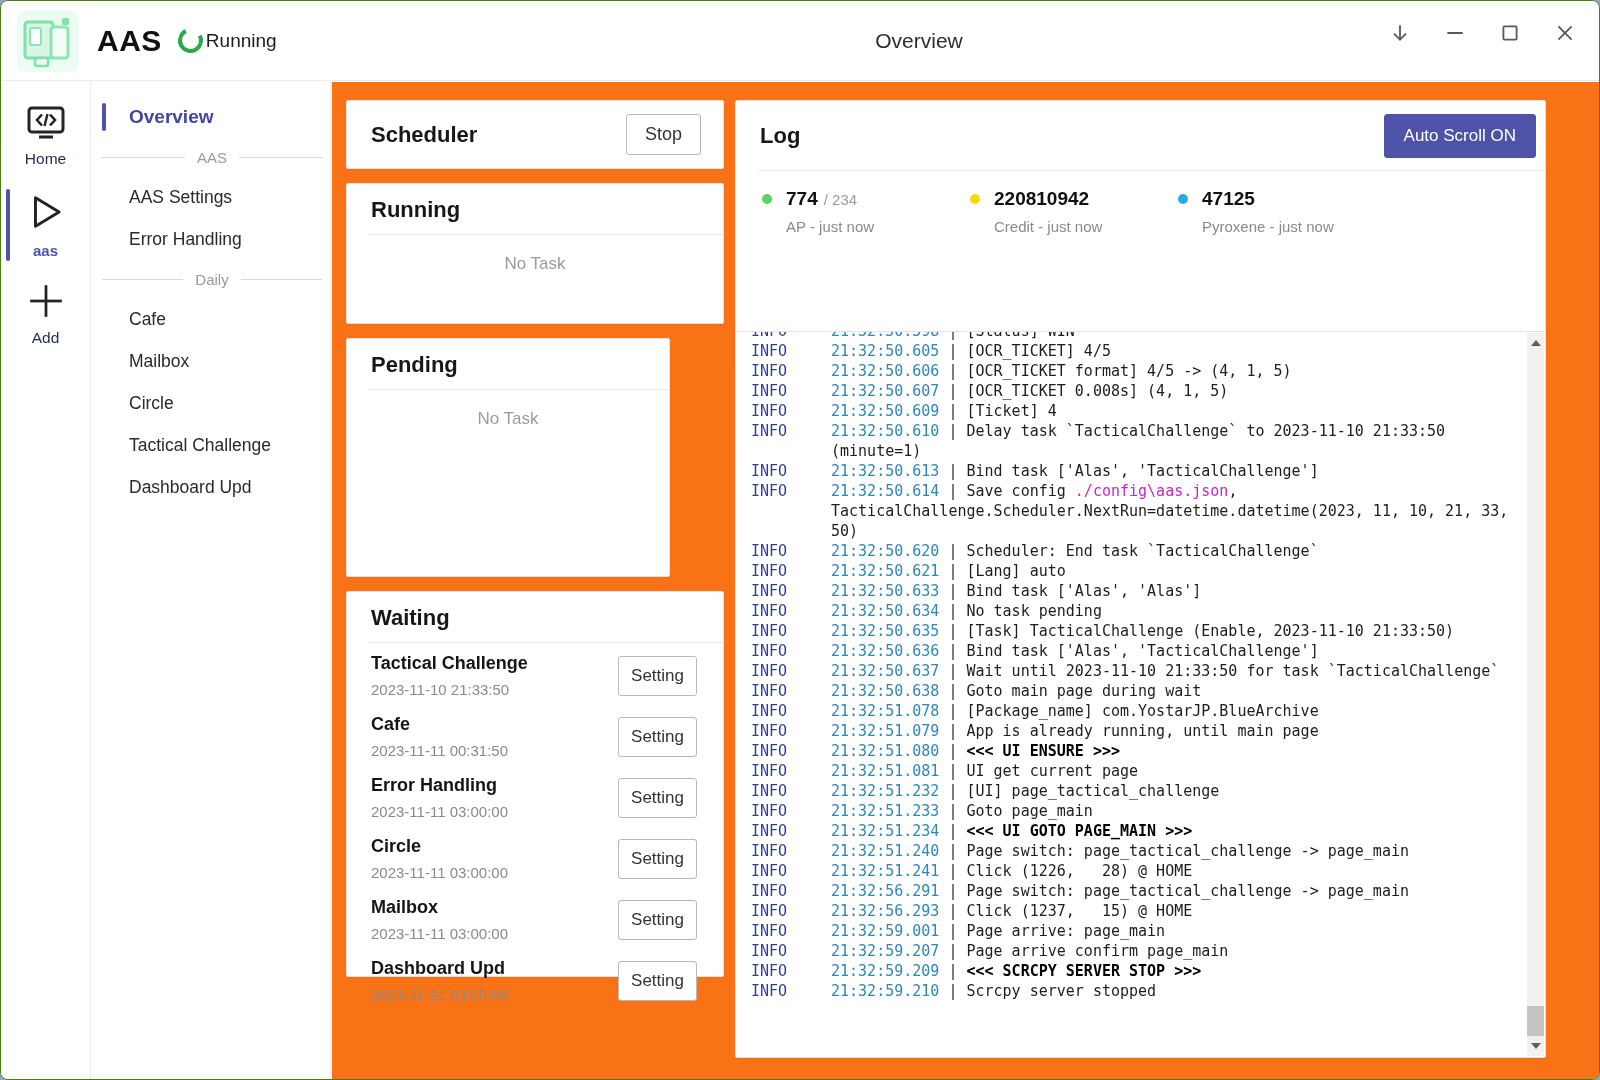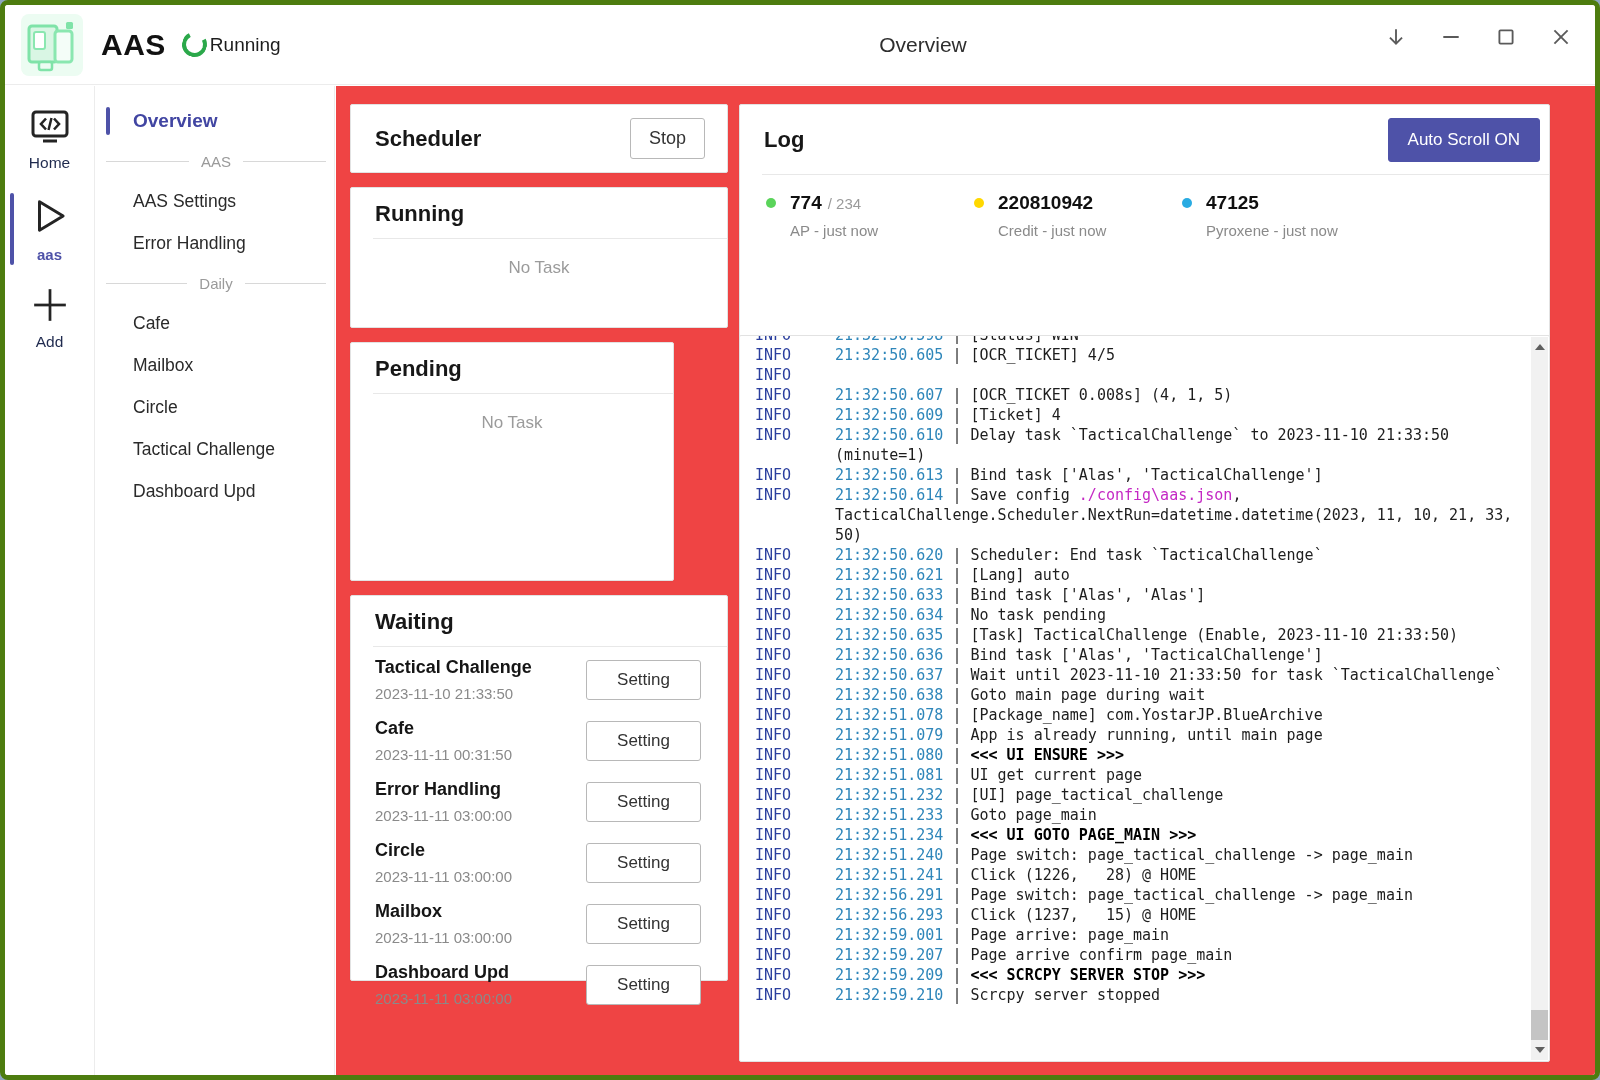--- a/index.html
+++ b/index.html
@@ -4,21 +4,21 @@
 <style>
   :root{
     --accent:#4e52a8;
     --log-level:#2b3f9e;
     --log-time:#2e86ba;
     --log-path:#c428c4;
   }
   html,body{margin:0;padding:0;width:1600px;height:1080px;background:#8ea6bf;overflow:hidden;}
   *{box-sizing:border-box;}
   .window{
-    position:absolute;inset:0;background:#fff;border:5px solid #4d7c0f;border-radius:8px;
+    position:absolute;inset:0;background:#fff;border:1px solid #4d7c0f;border-radius:8px;
     overflow:hidden;font-family:"Liberation Sans",sans-serif;color:#222;
   }
   
   header{position:absolute;top:0;left:0;right:0;height:80px;background:#fff;border-bottom:1px solid #ececec;display:flex;align-items:center;}
   .logo{margin-left:16px;width:62px;height:62px;flex:none;}
   .appname{margin-left:18px;font-size:30px;font-weight:800;letter-spacing:.5px;color:#111;}
   .spinner{margin-left:16px;width:25px;height:25px;border:4px solid #2ba84a;border-top-color:transparent;border-radius:50%;transform:rotate(18deg);}
   .status{margin-left:3px;font-size:19px;color:#1d1d1d;}
   .page-title{position:absolute;left:918px;transform:translateX(-50%);top:28px;font-size:21px;color:#2e2e2e;}
   .winbtns{position:absolute;right:18px;top:8px;height:48px;display:flex;align-items:center;gap:23px;}
@@ -33,37 +33,37 @@
   .rail-item svg{stroke:#242424;fill:none;}
   
   .nav{position:absolute;top:81px;left:91px;bottom:0;width:239px;background:#fff;border-right:1px solid #ececec;padding-top:14px;}
   .nav-item{position:relative;height:42px;display:flex;align-items:center;padding-left:37px;font-size:17.5px;color:#2a2a2a;cursor:pointer;}
   .nav-item.active{color:#4145a2;font-weight:bold;font-size:19px;}
   .nav-item.active::before{content:"";position:absolute;left:10px;top:7px;bottom:7px;width:4px;border-radius:2px;background:var(--accent);}
   .nav-sep{height:38px;display:flex;align-items:center;padding:0 8px 0 10px;}
   .nav-sep .line{flex:1;height:1px;background:#d8d8d8;}
   .sep-label{margin:0 12px;font-size:15px;color:#9a9a9a;}
   
-  .content{position:absolute;top:81px;left:331px;right:0;bottom:0;background:#ef4444;}
+  .content{position:absolute;top:81px;left:331px;right:0;bottom:0;background:#f97316;}
   .card{position:absolute;background:#fff;border:1px solid #e2e2e2;border-radius:2px;box-shadow:0 1px 2px rgba(0,0,0,.03);}
   .panel-title{font-size:22px;font-weight:600;color:#171717;}
   .btn{background:#fff;border:1px solid #b8b8b8;border-radius:3px;color:#333;font-family:inherit;cursor:pointer;}
   #scheduler-card{left:14px;top:18px;width:378px;height:69px;display:flex;align-items:center;justify-content:space-between;padding:0 22px 0 24px;}
   .stop-btn{font-size:18px;padding:9px 18px;}
   #running-card{left:14px;top:101px;width:378px;height:141px;}
   #pending-card{left:14px;top:256px;width:324px;height:239px;}
   #waiting-card{left:14px;top:509px;width:378px;height:386px;}
   .panel-head{padding:13px 0 11px 24px;}
   .panel-divider{border-top:1px solid #e8e8e8;margin-left:22px;}
   .empty-text{text-align:center;color:#9b9b9b;font-size:17px;margin-top:19px;}
   .task-rows{padding-top:2px;}
   .task-row{display:flex;align-items:center;justify-content:space-between;height:61px;padding:0 26px 0 24px;}
   .task-name{font-size:18px;font-weight:600;color:#151515;}
   .task-time{font-size:15px;color:#8a8a8a;margin-top:7px;}
-  .setting-btn{font-size:17px;padding:9px 30px;}
+  .setting-btn{font-size:17px;padding:9px 12px;}
   
   #log-card{left:403px;top:18px;width:811px;height:266px;}
   .log-head{display:flex;align-items:center;justify-content:space-between;padding:13px 9px 12px 24px;}
   .autoscroll-btn{background:var(--accent);border:1px solid var(--accent);color:#fff;font-size:17px;padding:11px 19px;border-radius:3px;cursor:pointer;font-family:inherit;}
   .log-divider{border-top:1px solid #e8e8e8;margin-left:22px;}
   .stats-row{display:flex;padding:17px 0 0 26px;}
   .stat{width:208px;}
   .stat-top{display:flex;align-items:center;}
   .dot{width:10px;height:10px;border-radius:50%;margin-right:14px;flex:none;}
   .stat-value{font-size:19px;font-weight:700;color:#101010;}
@@ -308,20 +308,21 @@
           <div class="log-line">
     <span class="lvl">INFO</span>
     <span class="rest"><span class="time">21:32:50.598</span><span class="pipe"> | </span><span class="msg"><span>[Status] WIN</span></span></span>
   </div>
           <div class="log-line">
     <span class="lvl">INFO</span>
     <span class="rest"><span class="time">21:32:50.605</span><span class="pipe"> | </span><span class="msg"><span>[OCR_TICKET] 4/5</span></span></span>
   </div>
           <div class="log-line">
     <span class="lvl">INFO</span>
+    <span class="rest"><span class="time">21:32:50.606</span><span class="pipe"> | </span><span class="msg"><span>[OCR_TICKET format] 4/5 -&gt; (4, 1, 5)</span></span></span>
   </div>
           <div class="log-line">
     <span class="lvl">INFO</span>
     <span class="rest"><span class="time">21:32:50.607</span><span class="pipe"> | </span><span class="msg"><span>[OCR_TICKET 0.008s] (4, 1, 5)</span></span></span>
   </div>
           <div class="log-line">
     <span class="lvl">INFO</span>
     <span class="rest"><span class="time">21:32:50.609</span><span class="pipe"> | </span><span class="msg"><span>[Ticket] 4</span></span></span>
   </div>
           <div class="log-line">

